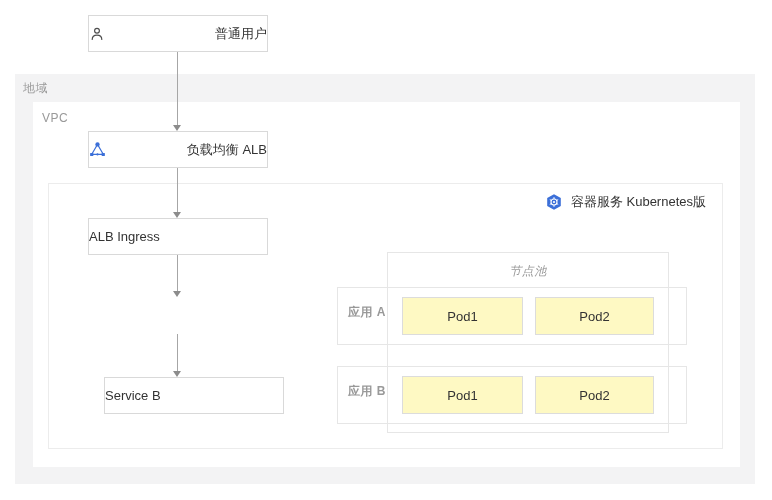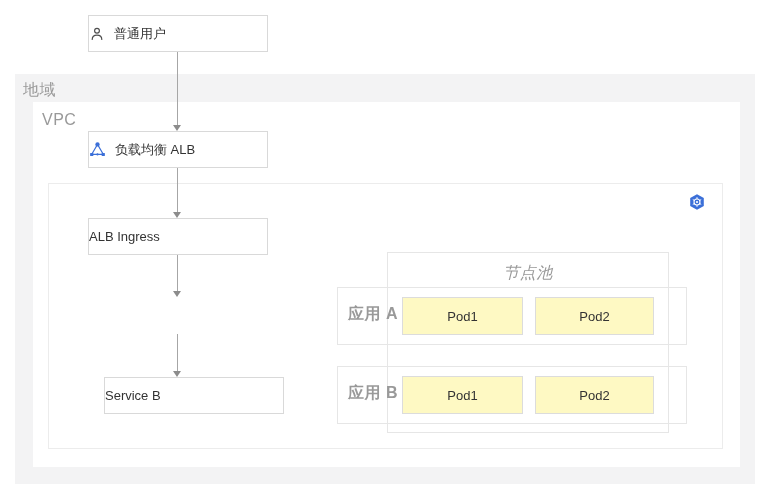--- a/index.html
+++ b/index.html
@@ -14,33 +14,33 @@
   }
   .vpc {
     position:absolute; left:33px; top:102px; width:707px; height:365px;
     background:#ffffff; box-sizing:border-box;
   }
   .k8s {
     position:absolute; left:48px; top:183px; width:675px; height:266px;
     background:#ffffff; border:1px solid #ececec; box-sizing:border-box;
   }
   .ct-label {
-    position:absolute; font-size:16px; color:#999999; letter-spacing:.5px;
+    position:absolute; font-size:12px; color:#999999; letter-spacing:.5px;
   }
   .region .ct-label { left:8px; top:6px; }
   .vpc .ct-label { left:9px; top:9px; }
   .k8s-title {
     position:absolute; right:16px; top:9px; display:flex; align-items:center; gap:8px;
     font-size:13px; color:#333333;
   }
   
   .node {
     position:absolute; left:88px; width:180px; height:37px; background:#ffffff;
     border:1px solid #d9d9d9; box-sizing:border-box;
-    display:flex; align-items:center; justify-content:flex-start; gap:9px;
+    display:flex; align-items:center; justify-content:space-between; gap:9px;
     font-size:13px; color:#333333;
   }
   .n-user    { top:15px; }
   .n-alb     { top:131px; }
   .n-ingress { top:218px; }
   .n-svca    { top:297px; }
   .n-svcb    { top:377px;margin-left:16px; }
   
   .arrow { position:absolute; left:173px; width:9px; }
   .arrow .line { position:absolute; left:4px; top:0; bottom:5px; width:1px; background:#a6a6a6; }
@@ -100,20 +100,21 @@
           <g stroke="#ffffff" stroke-width="1">
             <line x1="9" y1="4.2" x2="9" y2="6"></line>
             <line x1="9" y1="12" x2="9" y2="13.8"></line>
             <line x1="4.8" y1="6.6" x2="6.4" y2="7.5"></line>
             <line x1="11.6" y1="10.5" x2="13.2" y2="11.4"></line>
             <line x1="4.8" y1="11.4" x2="6.4" y2="10.5"></line>
             <line x1="11.6" y1="7.5" x2="13.2" y2="6.6"></line>
           </g>
         </svg>
       </span>
+      <span>容器服务 Kubernetes版</span>
     </div>
   </div>
 
   <div class="nodepool">
     <span class="ct-label">节点池</span>
   </div>
 
   <div class="appbox app-a">
     <span class="ct-label">应用 A</span>
   </div>

